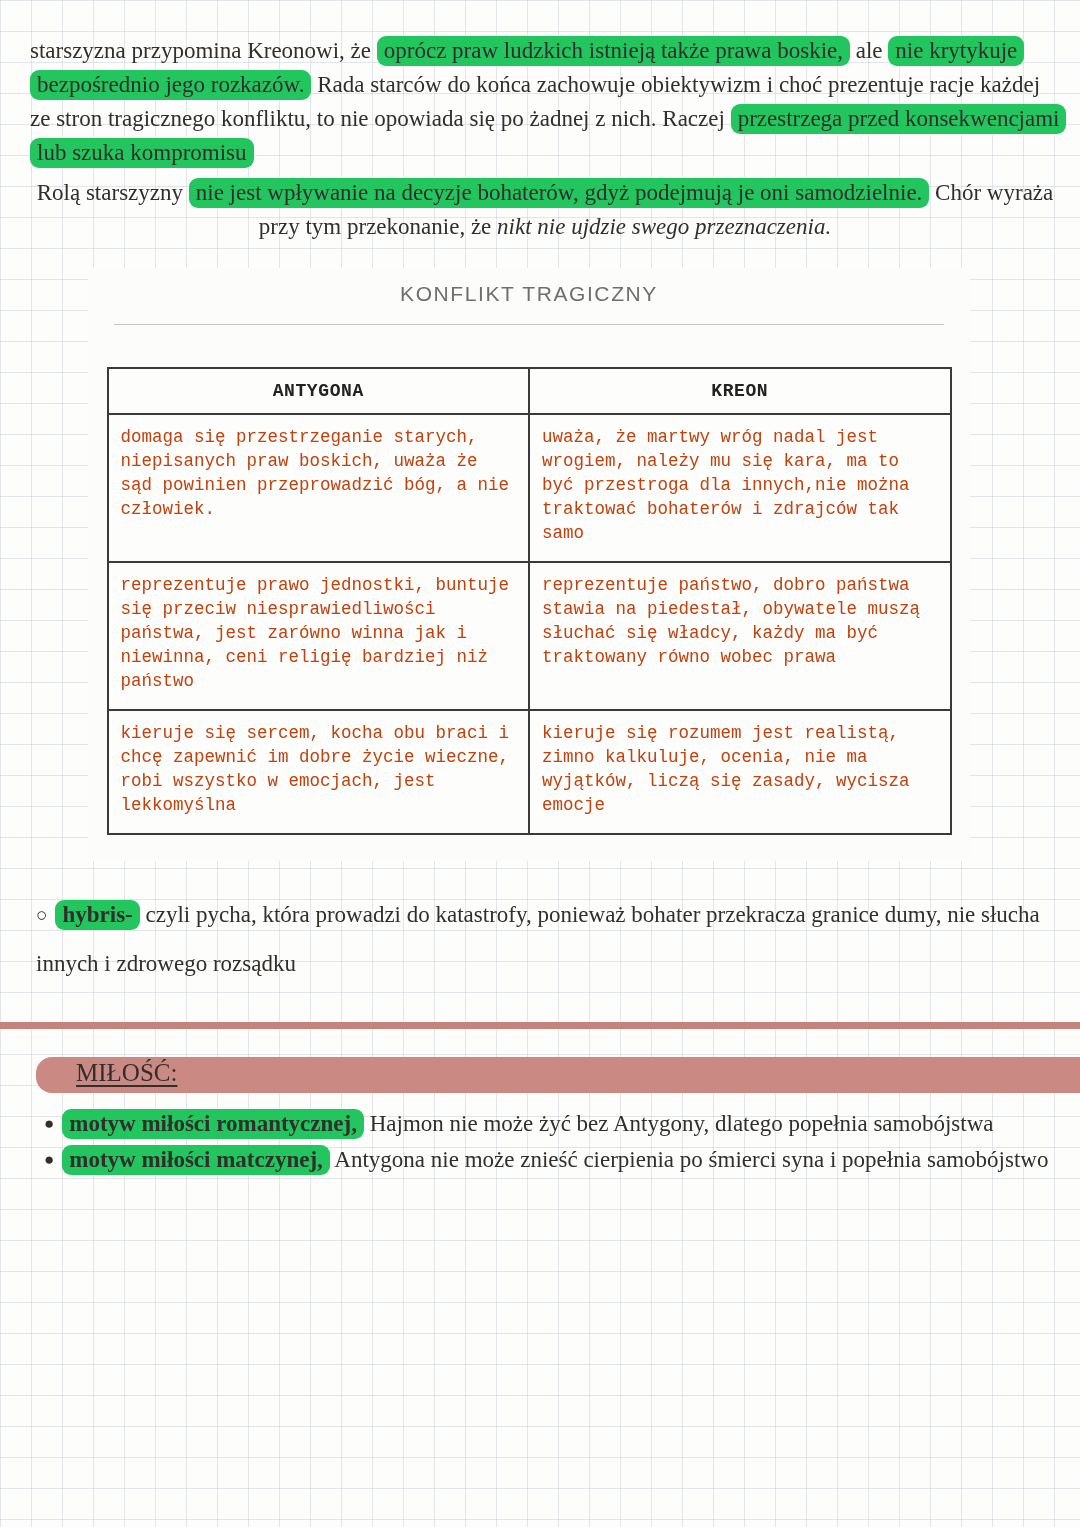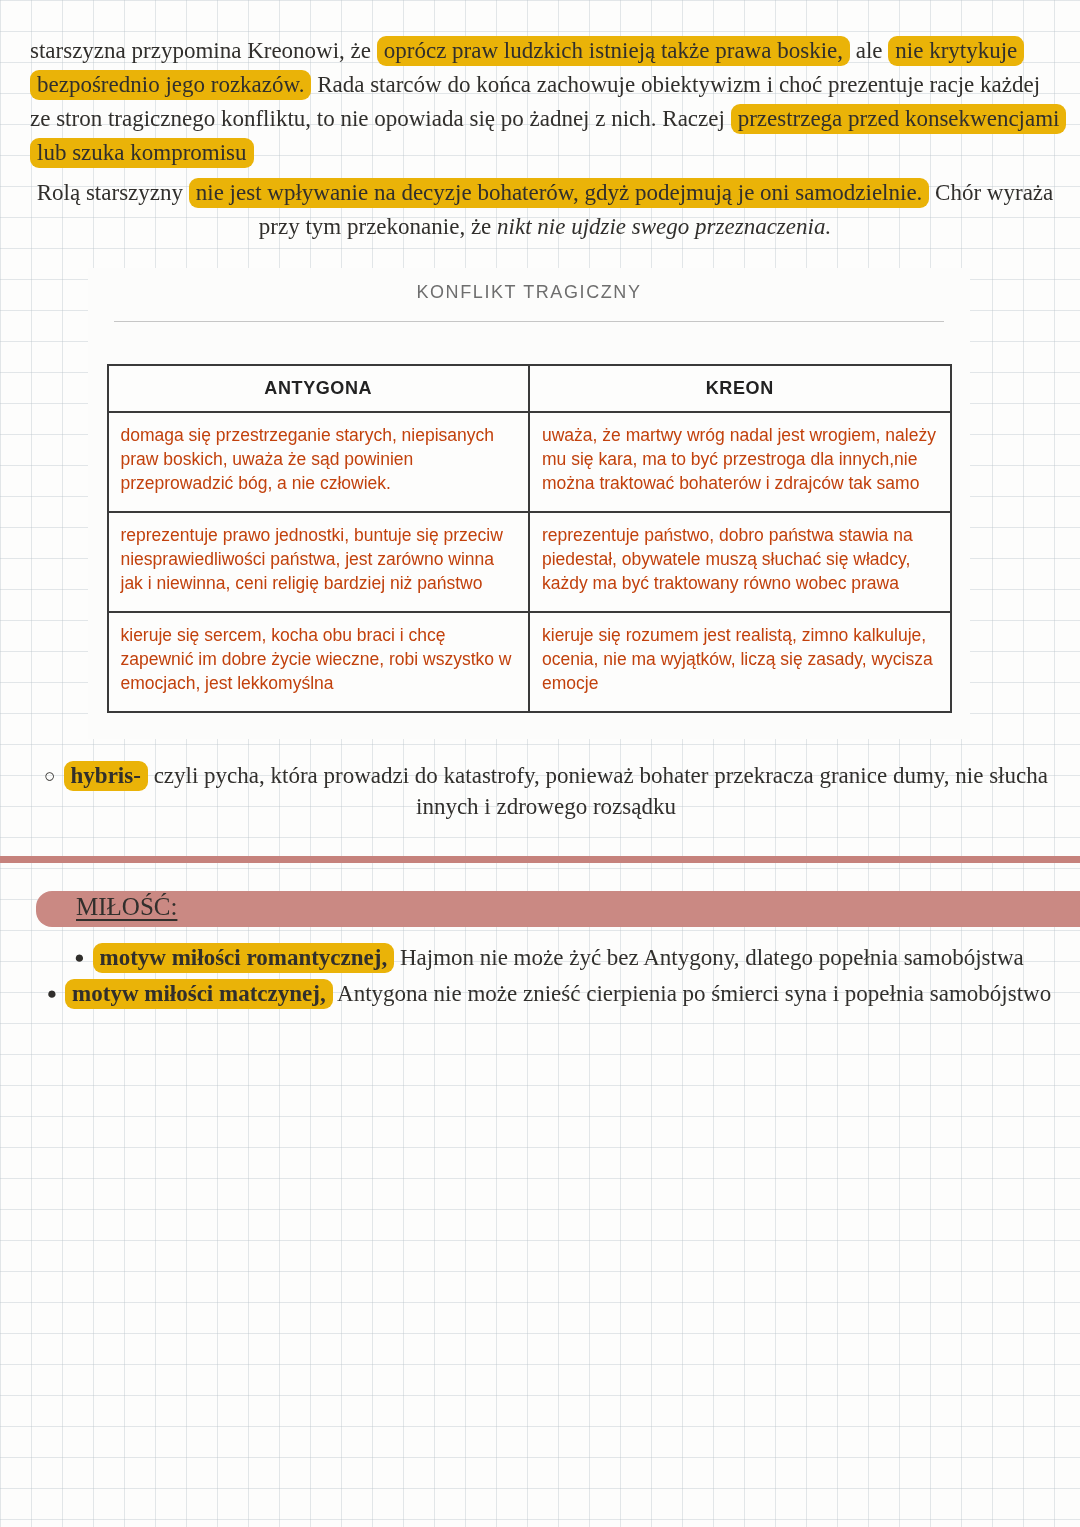--- a/index.html
+++ b/index.html
@@ -8,85 +8,85 @@
     font-family:"Liberation Serif","DejaVu Serif",serif;
     color:#312f2c;
     background-color:#fdfdfc;
     background-image:
       linear-gradient(to right, rgba(185,195,203,.40) 1px, transparent 1px),
       linear-gradient(to bottom, rgba(185,195,203,.40) 1px, transparent 1px);
     background-size:31px 31px;
     overflow:hidden;
   }
   .hl{
-    background:#eab308;
+    background:#22c55e;
     border-radius:9px;
     padding:2px 7px 3px;
     box-decoration-break:clone;
     -webkit-box-decoration-break:clone;
   }
   .it{ font-style:italic; }
   .bold{ font-weight:bold; }
 
   .text-block{ padding:34px 20px 0 30px; font-size:23px; line-height:34px; }
   .p2{ margin-top:6px;text-align:center; }
 
   .panel{
     width:882px; margin:24px 0 0 88px;
     background:#fcfcfb;
     padding:14px 0 26px;
   }
   .panel-title{
     text-align:center;
     font-family:"Liberation Sans","DejaVu Sans",sans-serif;
-    font-size:18px; letter-spacing:1.6px; color:#6e6e6e;
+    font-size:21px; letter-spacing:1.6px; color:#6e6e6e;
   }
   .title-rule{ margin:18px 26px 0; border-top:1px solid #c6c6c6; }
 
   table{
     border-collapse:collapse;
     margin:42px auto 0;
     width:845px;
     background:#fdfdfc;
-    font-family:Liberation Sans, sans-serif;
+    font-family:Liberation Mono, monospace;
     table-layout:fixed;
   }
   th,td{ border:2px solid #3a3a3a; }
   th{
     width:50%;
     padding:12px 8px;
     font-size:18px; letter-spacing:.6px; color:#222;
     text-align:center;
   }
   td{
     padding:10px 12px 16px;
     font-size:17.5px; line-height:24px; color:#c2410c;
     vertical-align:top;
   }
 
-  .terms{ margin-top:22px; padding:0 24px 0 36px; font-size:23px; line-height:30px;text-align:center; }
+  .terms{ margin-top:30px; padding:0 24px 0 36px; font-size:23px; line-height:48px; }
   .terms .spaced{ margin-bottom:34px; }
   .marker-open{ font-size:19px; margin-right:8px; position:relative; top:-1px; }
   .marker-full{ font-size:17px; margin-right:8px; position:relative; top:-2px; }
 
   .divider{ height:7px; background:#c6827c; margin-top:28px; }
 
   .love-heading-bar{
     margin:28px 0 0 36px;
     background:#ca8983;
     border-radius:16px 0 0 16px;
     padding:2px 0 6px 12px;
   }
   .love-heading{
     font-size:25px;
     text-decoration:underline;
     text-underline-offset:4px;
     margin-left:28px;
   }
-  .love-list{ margin-top:14px; padding:0 26px 0 44px; font-size:23px; line-height:34px;text-align:center; }
+  .love-list{ margin-top:14px; padding:0 26px 0 44px; font-size:23px; line-height:34px; }
 </style>
 </head>
 <body>
 
 <div class="text-block">
   <p class="para"><span>starszyzna przypomina Kreonowi, że </span><span class="hl">oprócz praw ludzkich istnieją także prawa boskie,</span><span> ale </span><span class="hl">nie krytykuje bezpośrednio jego rozkazów.</span><span> Rada starców do końca zachowuje obiektywizm i choć prezentuje racje każdej ze stron tragicznego konfliktu, to nie opowiada się po żadnej z nich. Raczej </span><span class="hl">przestrzega przed konsekwencjami lub szuka kompromisu</span></p>
   <p class="para p2"><span>Rolą starszyzny </span><span class="hl">nie jest wpływanie na decyzje bohaterów, gdyż podejmują je oni samodzielnie.</span><span> Chór wyraża przy tym przekonanie, że </span><span class="it">nikt nie ujdzie swego przeznaczenia.</span></p>
 </div>
 
 <div class="panel">

